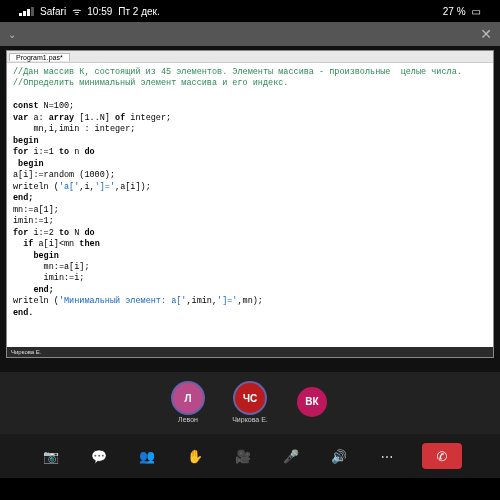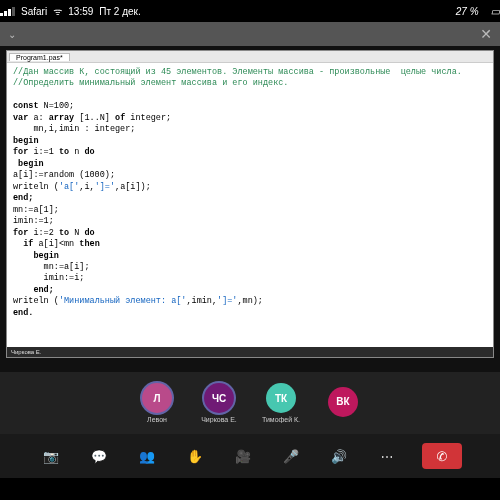--- a/index.html
+++ b/index.html
@@ -1,21 +1,21 @@
 <!DOCTYPE html>
 <html><head>
 <meta charset="utf-8">
 <style>
   * { margin:0; padding:0; box-sizing:border-box; }
   html,body { width:500px; height:500px; background:#000; font-family:-apple-system,Helvetica,Arial,sans-serif; overflow:hidden; }
   .screen { position:absolute; top:22px; left:0; right:0; bottom:22px; background:#3a3a3a; display:flex; flex-direction:column; }
   
-  .statusbar { position:absolute; top:0; left:0; right:0; height:22px; background:#000; color:#fff; font-size:10px; display:flex; align-items:center; padding:0 0; }
+  .statusbar { position:absolute; top:0; left:0; right:0; height:22px; background:#000; color:#fff; font-size:10px; display:flex; align-items:center; padding:0 19px; }
   .statusbar .left { display:flex; gap:6px; align-items:center; }
-  .statusbar .right { margin-left:auto; display:flex; gap:12px; align-items:flex-start;font-style:italic; }
+  .statusbar .right { margin-left:auto; display:flex; gap:6px; align-items:flex-start; }
   .dots { display:flex; gap:1px; align-items:flex-end; }
   .dots i { width:3px; background:#fff; display:block; }
   .dots i:nth-child(1){height:3px}.dots i:nth-child(2){height:5px}.dots i:nth-child(3){height:7px}.dots i:nth-child(4){height:9px;background:#555}
   .wifi { font-size:10px; }
   
   .banner { height:24px; background:#555; color:#ddd; font-size:10px; display:flex; align-items:center; padding:0 8px; }
   .banner .chev { margin-right:6px; font-size:10px; color:#bbb; }
   .banner .close { margin-left:auto; color:#bbb; font-size:14px; cursor:pointer; }
   
   .shared { flex:1; background:#111; display:flex; align-items:center; justify-content:center; padding:4px 6px 14px 6px; }
@@ -46,21 +46,21 @@
 <div class="statusbar">
   <div class="left">
     <span class="dots">
         <i></i>
         <i></i>
         <i></i>
         <i></i>
       </span>
     <span>Safari</span>
     <span class="wifi">ᯤ</span>
-    <span>13:59</span>
+    <span>10:59</span>
     <span>Пт 2 дек.</span>
   </div>
   <div class="right">
     <span>27 %</span>
     <span>▭</span>
   </div>
 </div>
 
 <div class="screen">
 
@@ -101,26 +101,22 @@
       </div>
     </div>
   </div>
 
   <div class="participants">
     <div class="tile">
       <div class="avatar halo" style="background:#b94a8a">Л</div>
       <div class="pname">Левон</div>
     </div>
     <div class="tile">
-      <div class="avatar halo" style="background:#701a75">ЧС</div>
+      <div class="avatar halo" style="background:#b91c1c">ЧС</div>
       <div class="pname">Чиркова Е.</div>
-    </div>
-    <div class="tile">
-      <div class="avatar" style="background:#47c7b0">ТК</div>
-      <div class="pname">Тимофей К.</div>
     </div>
     <div class="tile">
       <div class="avatar" style="background:#be185d">ВК</div>
       <div class="pname"></div>
     </div>
   </div>
 
   <div class="controls">
     <div class="ctl">📷</div>
     <div class="ctl">💬</div>

